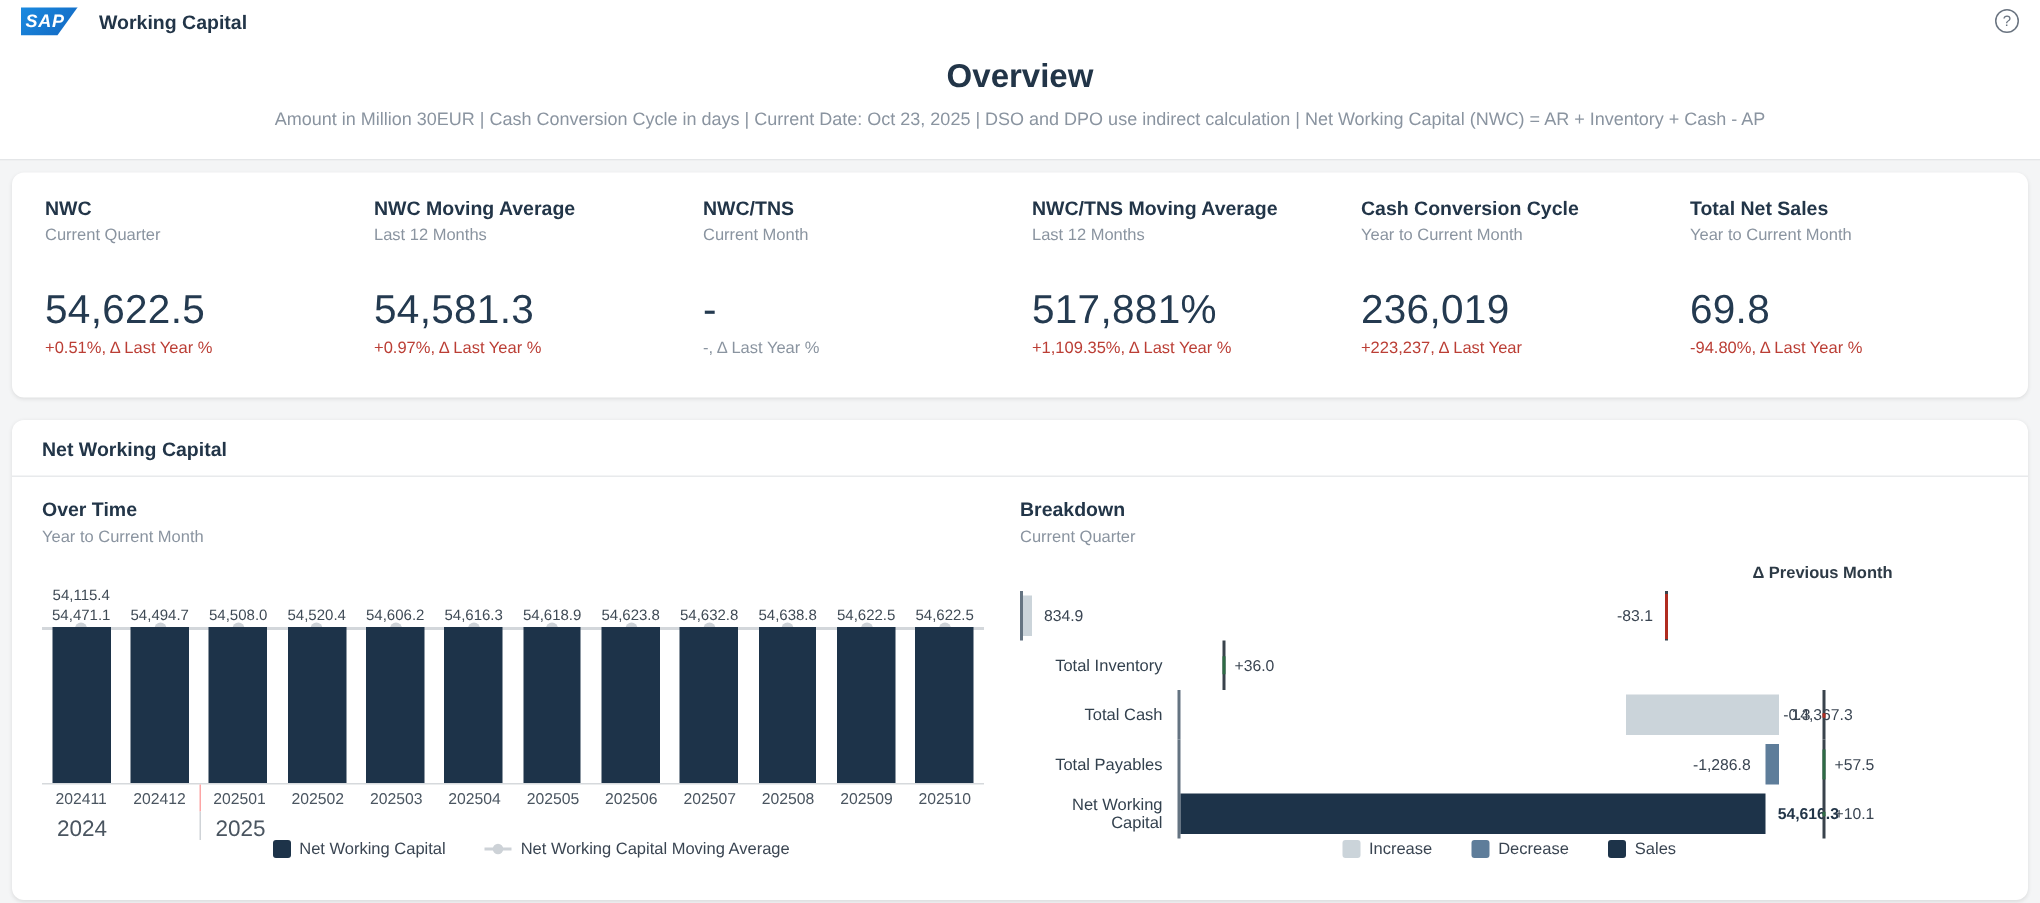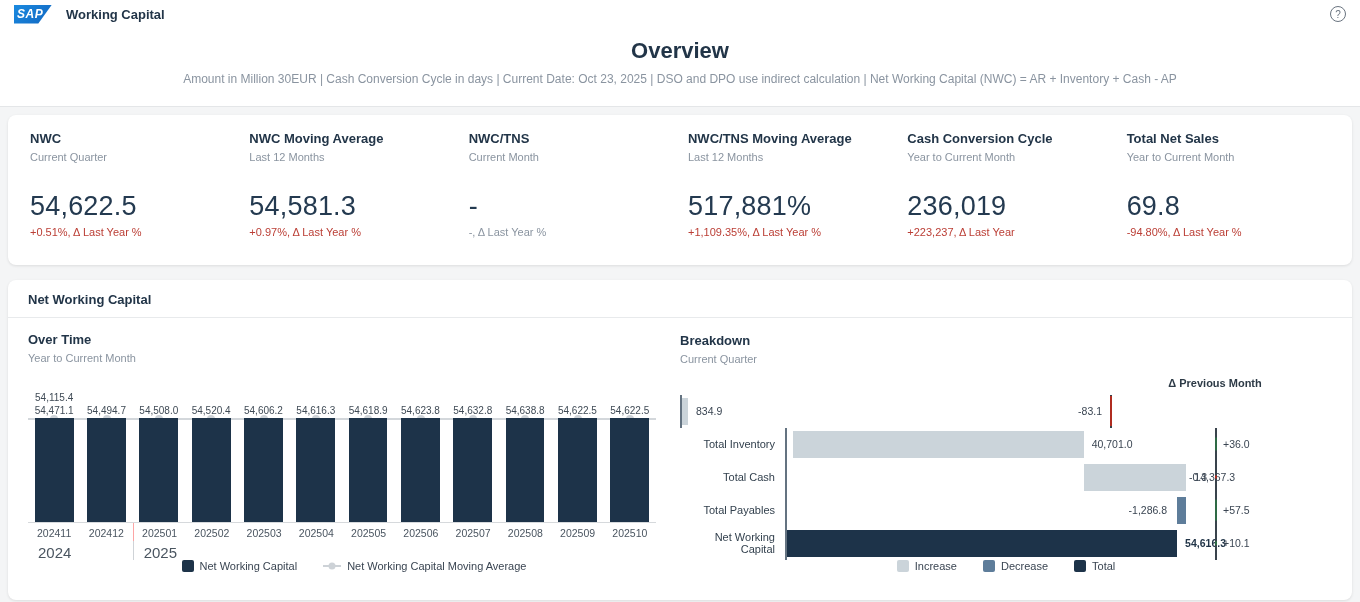--- a/index.html
+++ b/index.html
@@ -32,21 +32,21 @@
   .kpi-period { font-size:11px; color:#8a94a0; margin-top:5px; }
   .kpi-value { font-size:27px; color:#243a50; margin-top:28px; letter-spacing:0.2px; }
   .kpi-delta { font-size:11px; margin-top:4px; }
   .kpi-delta.neg { color:#bb3e35; }
   .kpi-delta.muted { color:#8a94a0; }
 
   
   .chart-card { height:320px; overflow:hidden; }
   .section-header { padding:12px 20px 10px 20px; border-bottom:1px solid #e8eaec;
     font-size:13px; font-weight:bold; color:#223548; }
-  .charts-row { display:flex; padding:14px 20px 0 20px;align-items:center; }
+  .charts-row { display:flex; padding:14px 20px 0 20px; }
   .chart-half { width:50%; display:flex; flex-direction:column; }
   .chart-title { font-size:13px; font-weight:bold; color:#223548; }
   .chart-period { font-size:11px; color:#8a94a0; margin-top:5px; }
 
   
   .ot-wrap { margin-top:28px; padding-right:24px; }
   .ot-plot { position:relative; height:130px; display:flex; }
   .ot-slot { flex:1; display:flex; flex-direction:column; cursor:pointer; }
   .ot-ma, .ot-val { height:13px; font-size:10px; color:#3f4a55; text-align:center; white-space:nowrap; }
   .ot-bar { height:104px; width:74%; margin:0 auto; position:relative; }
@@ -277,24 +277,20 @@
                   <div class="wf-bar" style="background: rgb(203, 212, 218); left: 0px; width: 5.96357px;"></div>
                   <span class="wf-val" style="left: 13.9636px;">834.9</span>
                 </div>
                 <div class="wf-delta">
                   <div class="wf-tick" style="height: 30px; background: rgb(176, 44, 32);"></div>
                   <span class="wf-delta-val" style="right: 124px;">-83.1</span>
                 </div>
               </div>
               <div class="wf-row">
                 <div class="wf-label">Total Inventory</div>
-                <div class="wf-plot">
-                  <div class="wf-bar" style="background: rgb(203, 212, 218); left: 5.96357px; width: 290.721px;"></div>
-                  <span class="wf-val" style="left: 304.685px;">40,701.0</span>
-                </div>
                 <div class="wf-delta">
                   <div class="wf-tick" style="height: 12.9964px; background: rgb(46, 107, 69);"></div>
                   <span class="wf-delta-val" style="left: 38px;">+36.0</span>
                 </div>
               </div>
               <div class="wf-row">
                 <div class="wf-label">Total Cash</div>
                 <div class="wf-plot">
                   <div class="wf-bar" style="background: rgb(203, 212, 218); left: 296.685px; width: 102.624px;"></div>
                   <span class="wf-val" style="left: 407.309px;">14,367.3</span>
@@ -332,20 +328,20 @@
             <div class="legend-item">
               <span class="legend-swatch" style="background: rgb(203, 212, 218);"></span>
               <span>Increase</span>
             </div>
             <div class="legend-item">
               <span class="legend-swatch" style="background: rgb(94, 125, 154);"></span>
               <span>Decrease</span>
             </div>
             <div class="legend-item">
               <span class="legend-swatch" style="background: rgb(29, 51, 73);"></span>
-              <span>Total</span>
+              <span>Sales</span>
             </div>
           </div>
       </div>
 
     </div>
   </div>
 </div>
 
 </body></html>

